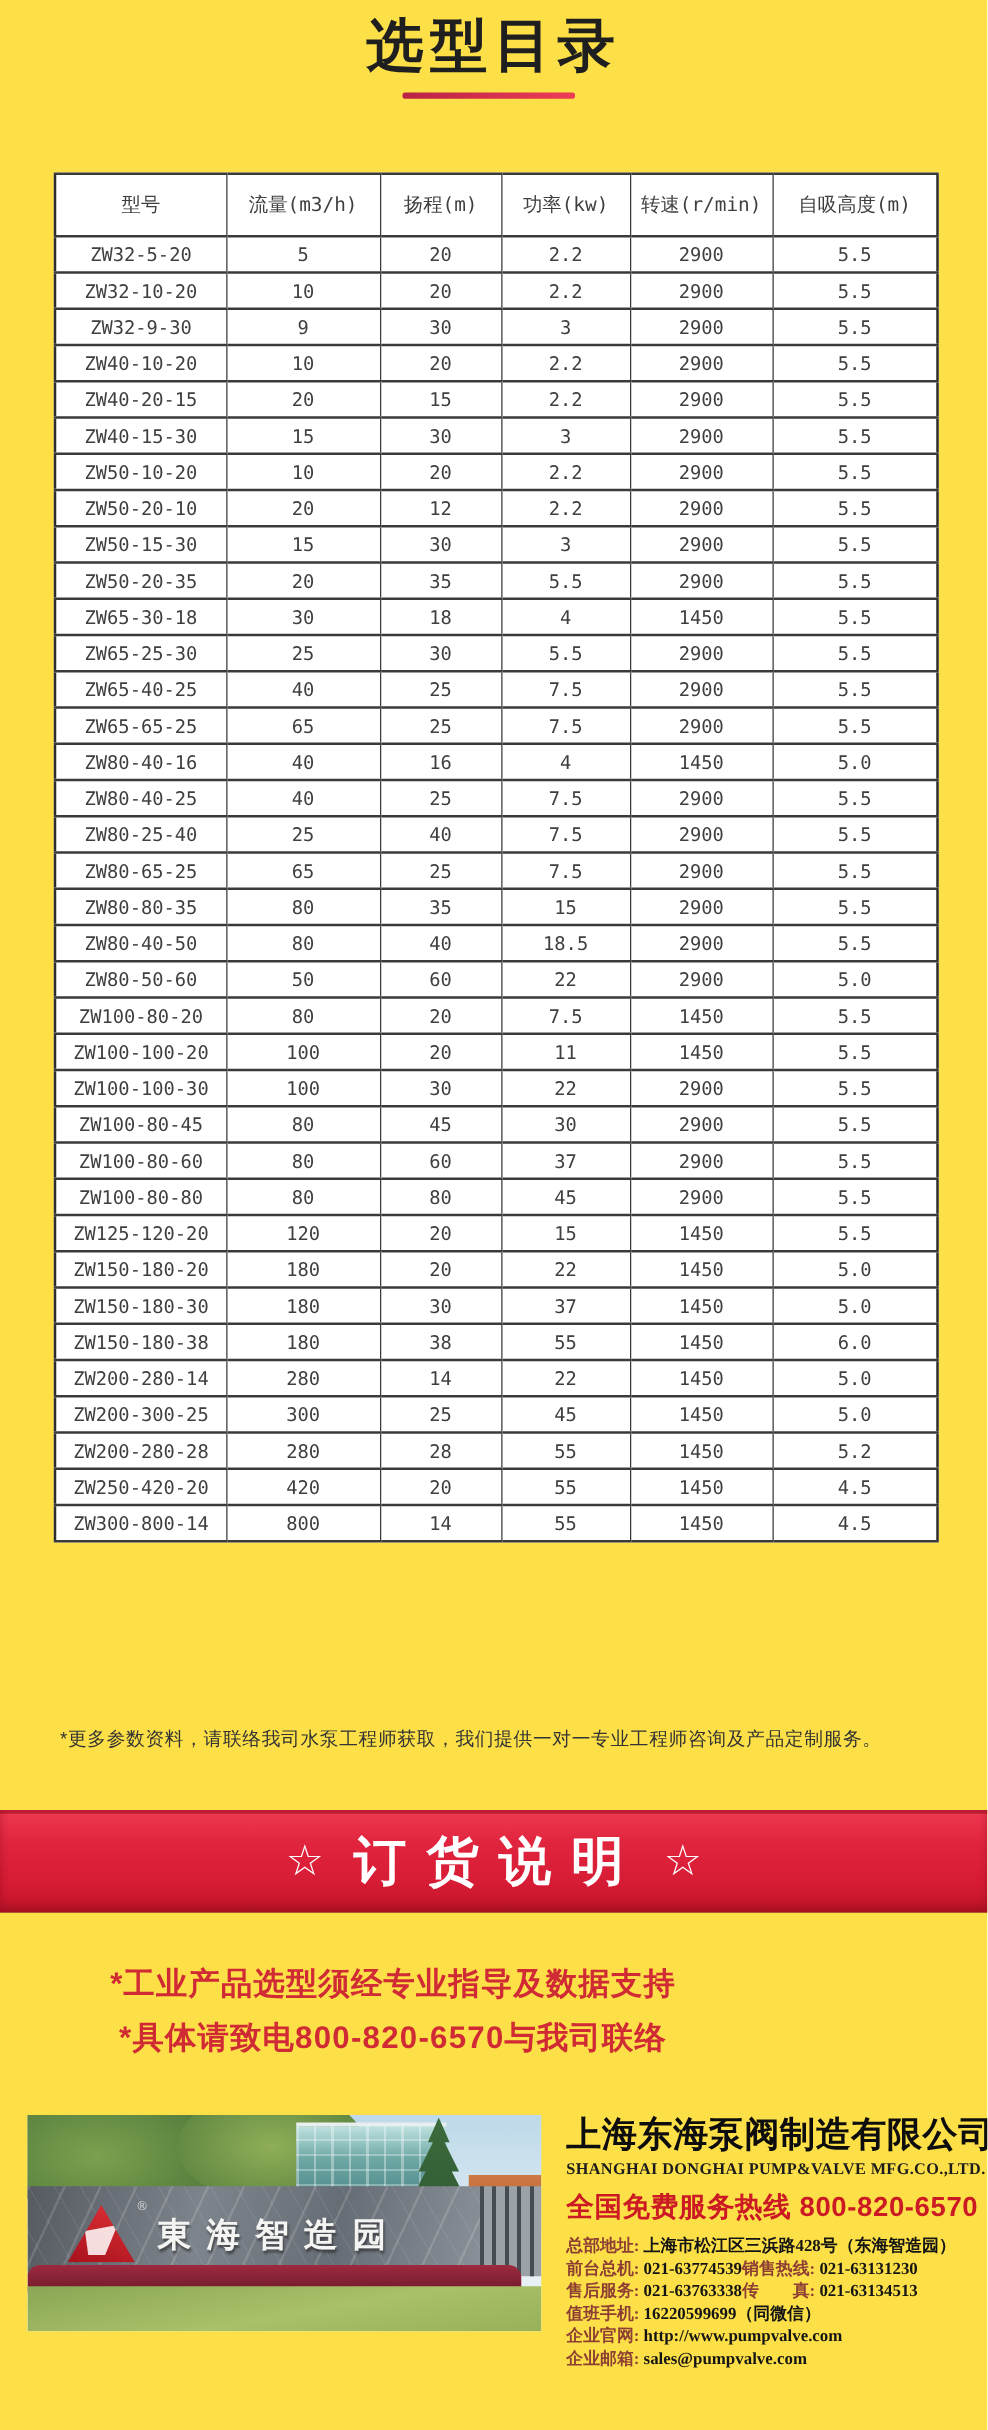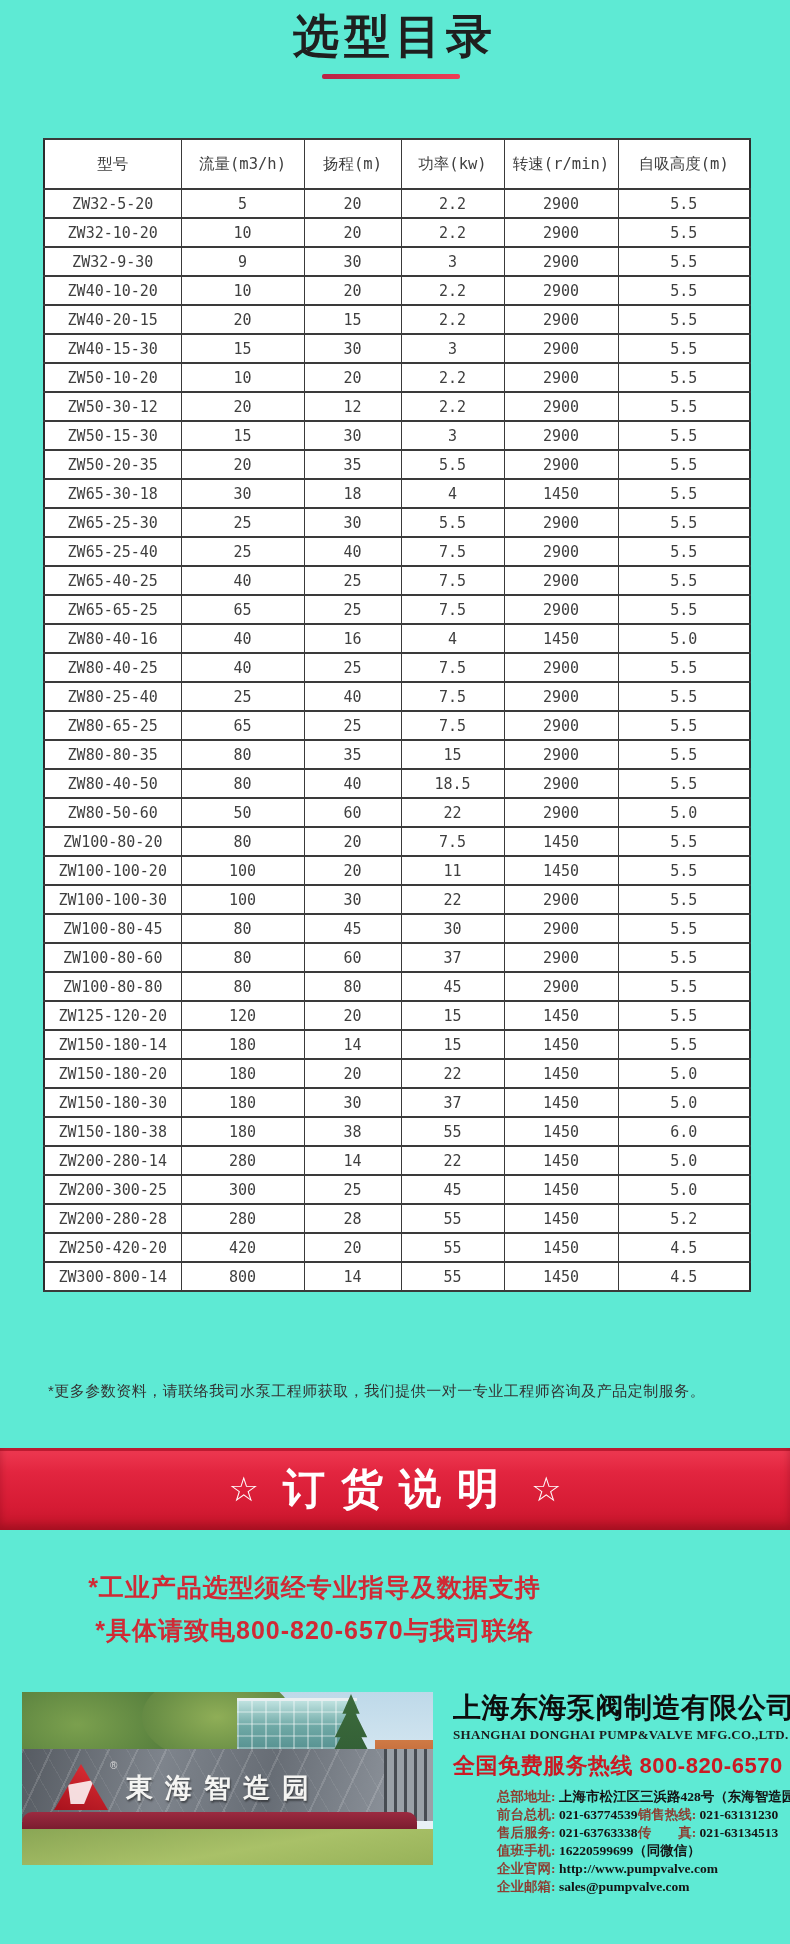--- a/index.html
+++ b/index.html
@@ -1,16 +1,16 @@
 <!DOCTYPE html>
 <html><head>
 <meta charset="utf-8">
 <style>
   html,body{margin:0;padding:0;background:#ffffff;}
-  .page{position:relative;width:790px;height:1944px;background:#5eead4;overflow:hidden;
+  .page{position:relative;width:790px;height:1944px;background:#fde047;overflow:hidden;
         font-family:"Liberation Sans","DejaVu Sans",sans-serif;}
 
   
   .page-title{position:absolute;top:6px;left:0;width:790px;text-align:center;
     font-size:46px;font-weight:800;color:#1f1f1f;letter-spacing:5px;margin:0;}
   .title-underline{position:absolute;top:74px;left:322px;width:138px;height:5px;
     background:linear-gradient(90deg,#b92345,#ee3d55);border-radius:2px;}
 
   
   .tbl-wrap{position:absolute;top:138px;left:43px;}
@@ -89,21 +89,21 @@
   .company{position:absolute;top:1692px;left:453px;width:337px;}
   .company-name{font-size:28px;font-weight:800;color:#0d0d0d;letter-spacing:.5px;
       line-height:32px;white-space:nowrap;}
   .company-en{font-size:13px;font-weight:700;color:#1c1c1c;letter-spacing:.3px;
       font-family:"Liberation Serif","DejaVu Serif",serif;margin-top:3px;white-space:nowrap;}
   .hotline{font-size:22px;font-weight:800;color:#cb1a23;margin-top:8px;letter-spacing:.5px;
       white-space:nowrap;}
   .contacts{margin-top:7px;}
   .contact-line{font-size:13.5px;line-height:18px;white-space:nowrap;
       font-family:"Liberation Serif","DejaVu Serif",serif;font-weight:700;}
-  .contact-label{color:#8e3f33;margin-left:44px;}
+  .contact-label{color:#8e3f33;}
   .contact-value{color:#141414;}
   .pair2{margin-left:0;}
 </style>
 </head>
 <body>
 
 <div class="page">
 
   <h1 class="page-title">选型目录</h1>
   <div class="title-underline"></div>
@@ -179,21 +179,21 @@
           </tr>
           <tr>
             <td>ZW50-10-20</td>
             <td>10</td>
             <td>20</td>
             <td>2.2</td>
             <td>2900</td>
             <td>5.5</td>
           </tr>
           <tr>
-            <td>ZW50-30-12</td>
+            <td>ZW50-20-10</td>
             <td>20</td>
             <td>12</td>
             <td>2.2</td>
             <td>2900</td>
             <td>5.5</td>
           </tr>
           <tr>
             <td>ZW50-15-30</td>
             <td>15</td>
             <td>30</td>
@@ -215,28 +215,20 @@
             <td>18</td>
             <td>4</td>
             <td>1450</td>
             <td>5.5</td>
           </tr>
           <tr>
             <td>ZW65-25-30</td>
             <td>25</td>
             <td>30</td>
             <td>5.5</td>
-            <td>2900</td>
-            <td>5.5</td>
-          </tr>
-          <tr>
-            <td>ZW65-25-40</td>
-            <td>25</td>
-            <td>40</td>
-            <td>7.5</td>
             <td>2900</td>
             <td>5.5</td>
           </tr>
           <tr>
             <td>ZW65-40-25</td>
             <td>40</td>
             <td>25</td>
             <td>7.5</td>
             <td>2900</td>
             <td>5.5</td>
@@ -350,28 +342,20 @@
             <td>80</td>
             <td>80</td>
             <td>45</td>
             <td>2900</td>
             <td>5.5</td>
           </tr>
           <tr>
             <td>ZW125-120-20</td>
             <td>120</td>
             <td>20</td>
-            <td>15</td>
-            <td>1450</td>
-            <td>5.5</td>
-          </tr>
-          <tr>
-            <td>ZW150-180-14</td>
-            <td>180</td>
-            <td>14</td>
             <td>15</td>
             <td>1450</td>
             <td>5.5</td>
           </tr>
           <tr>
             <td>ZW150-180-20</td>
             <td>180</td>
             <td>20</td>
             <td>22</td>
             <td>1450</td>

